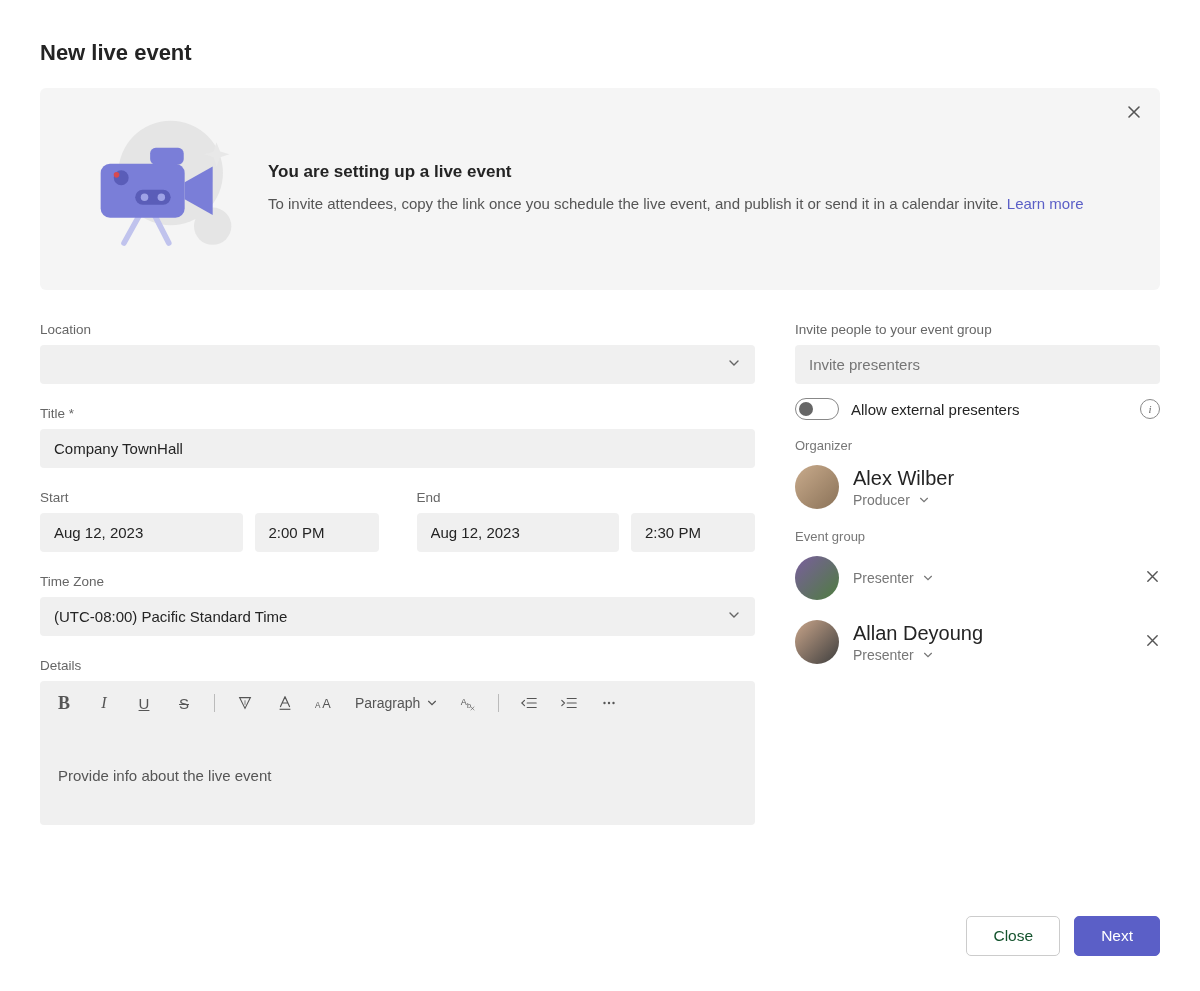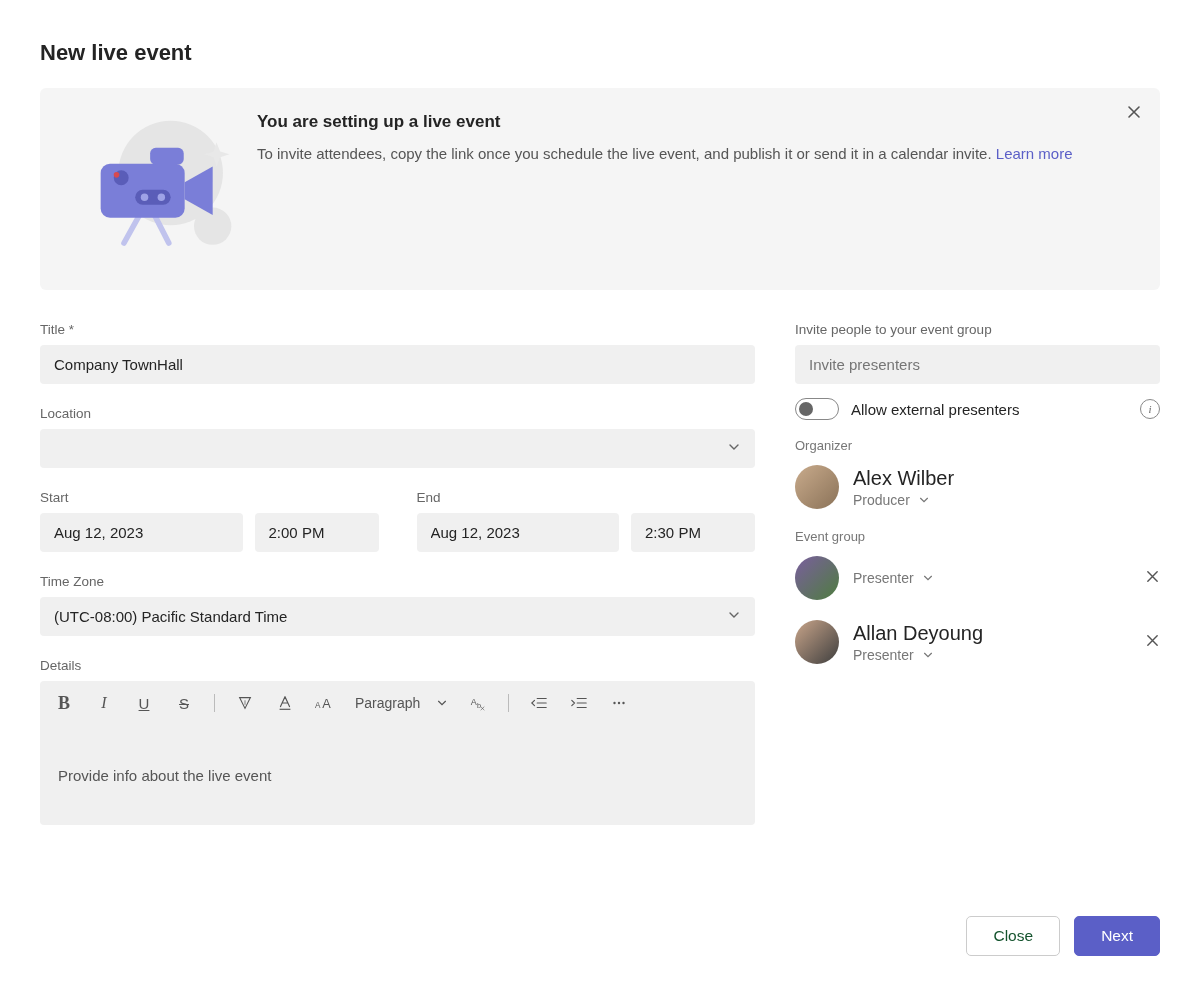--- a/index.html
+++ b/index.html
@@ -14,21 +14,22 @@
     .page-title {
       font-size: 22px;
       font-weight: 600;
       margin-bottom: 22px;
     }
     .banner {
       background: #f5f5f5;
       border-radius: 6px;
       padding: 24px 28px;
       display: flex;
-      gap: 21px;
+      align-items: center;
+      gap: 32px;
       position: relative;
       margin-bottom: 32px;
     }
     .banner-close {
       position: absolute;
       top: 16px;
       right: 18px;
       cursor: pointer;
       color: #555;
     }
@@ -116,21 +117,21 @@
       height: 24px;
     }
     .tb-divider {
       width: 1px;
       height: 18px;
       background: #bbb;
     }
     .tb-paragraph {
       display: flex;
       align-items: center;
-      gap: 16px;
+      gap: 6px;
       font-size: 14px;
       color: #555;
       cursor: pointer;
     }
     .editor-body {
       background: #f0f0f0;
       padding: 4px 18px 18px 18px;
       border-radius: 0 0 4px 4px;
       min-height: 100px;
     }
@@ -285,34 +286,34 @@
     <svg width="16" height="16" viewBox="0 0 16 16">
         <path d="M3 3 L13 13 M13 3 L3 13" stroke="currentColor" stroke-width="1.6" stroke-linecap="round"></path>
       </svg>
   </div>
 </div>
 
 <div class="main-layout">
   <div class="left-col">
 
     <div class="field-group">
-      <label class="field-label">Title *</label>
-      <input class="text-input" value="Company TownHall" style="">
-    </div>
-
-    <div class="field-group">
       <label class="field-label">Location</label>
       <div class="select-wrapper">
         <input class="select-input" value="" style="">
         <span class="chevron">
           <svg width="14" height="14" viewBox="0 0 14 14">
               <path d="M3 5 L7 9 L11 5" stroke="currentColor" stroke-width="1.4" fill="none" stroke-linecap="round"></path>
             </svg>
         </span>
       </div>
+    </div>
+
+    <div class="field-group">
+      <label class="field-label">Title *</label>
+      <input class="text-input" value="Company TownHall" style="">
     </div>
 
     <div class="field-group datetime-row">
       <div class="datetime-col">
         <label class="field-label">Start</label>
         <div class="datetime-inputs">
           <input class="date-input" value="Aug 12, 2023" style="">
           <input class="time-input" value="2:00 PM" style="">
         </div>
       </div>

